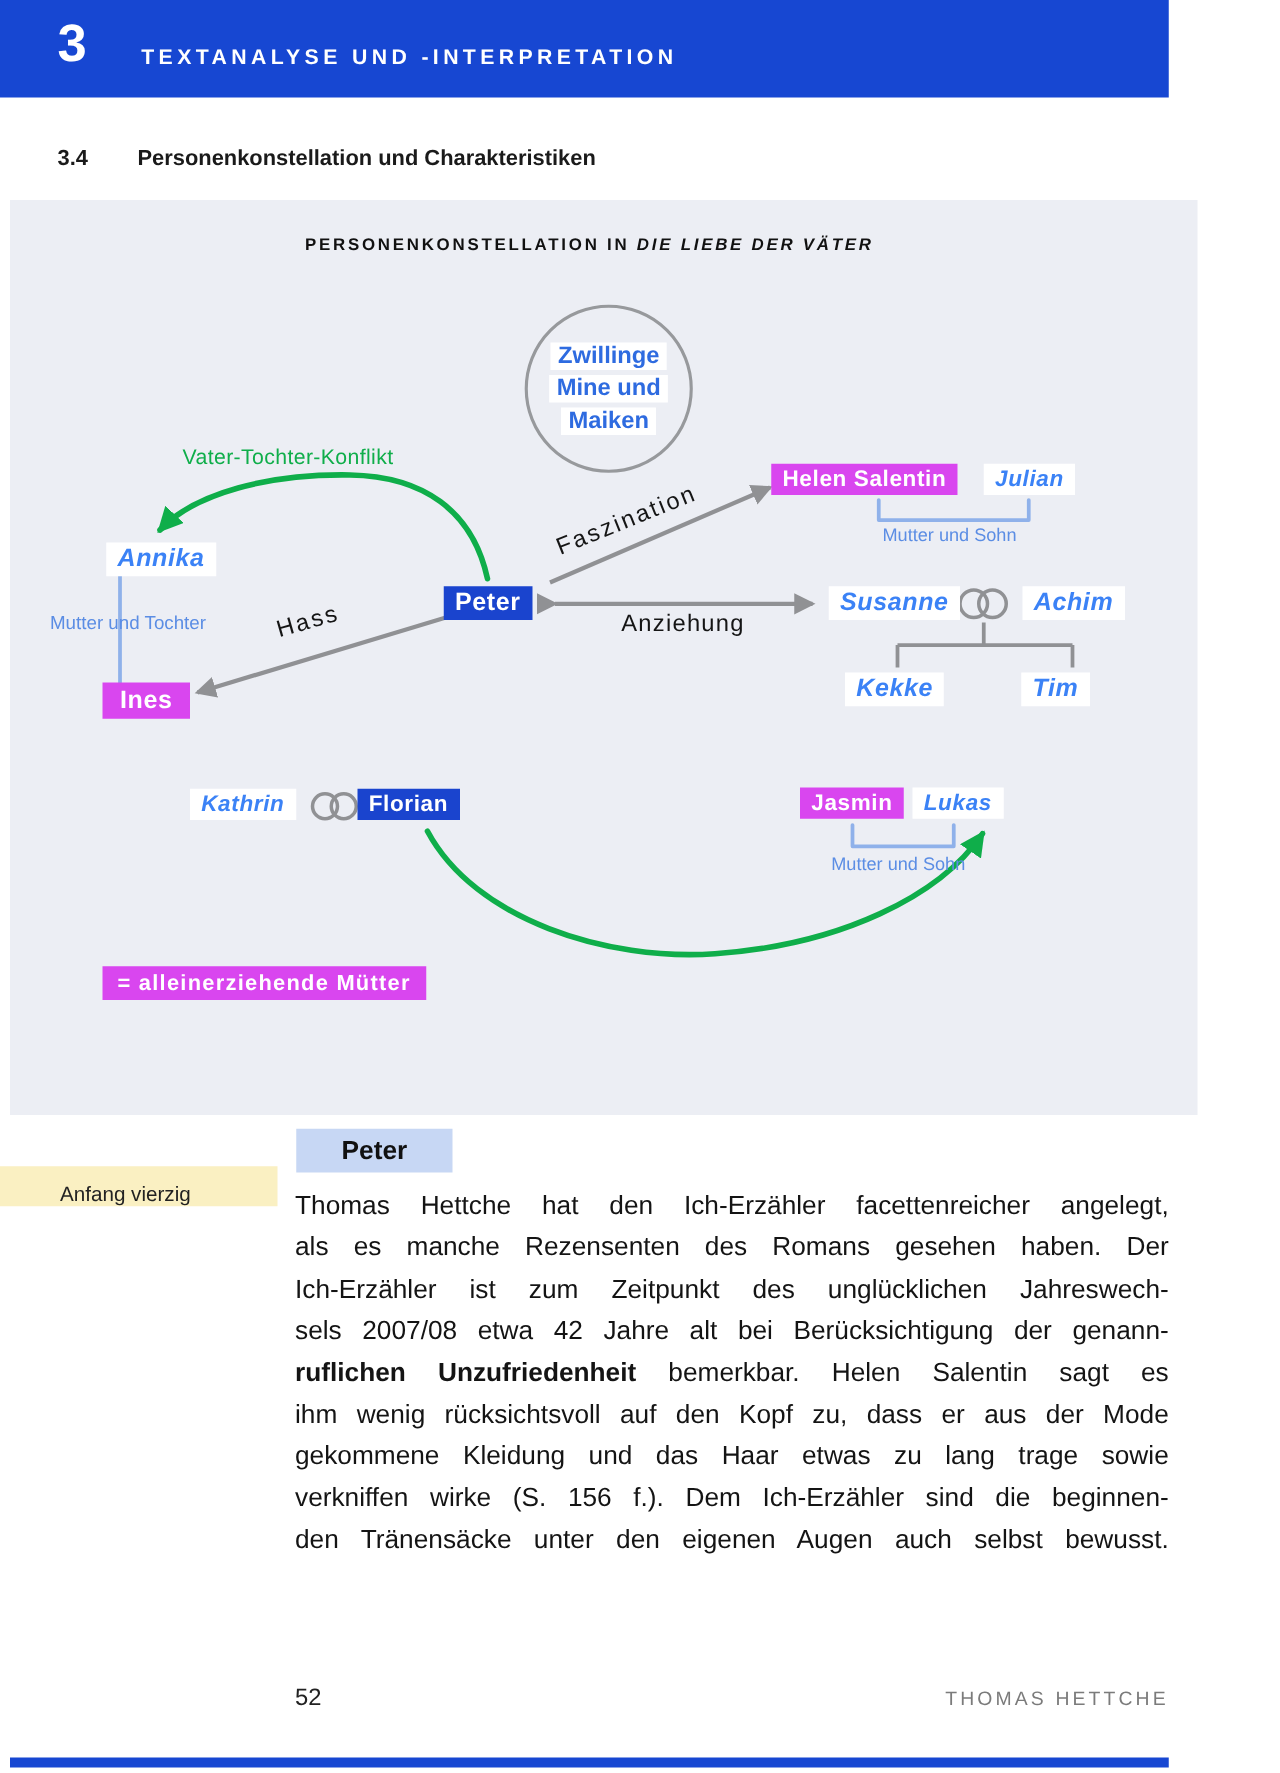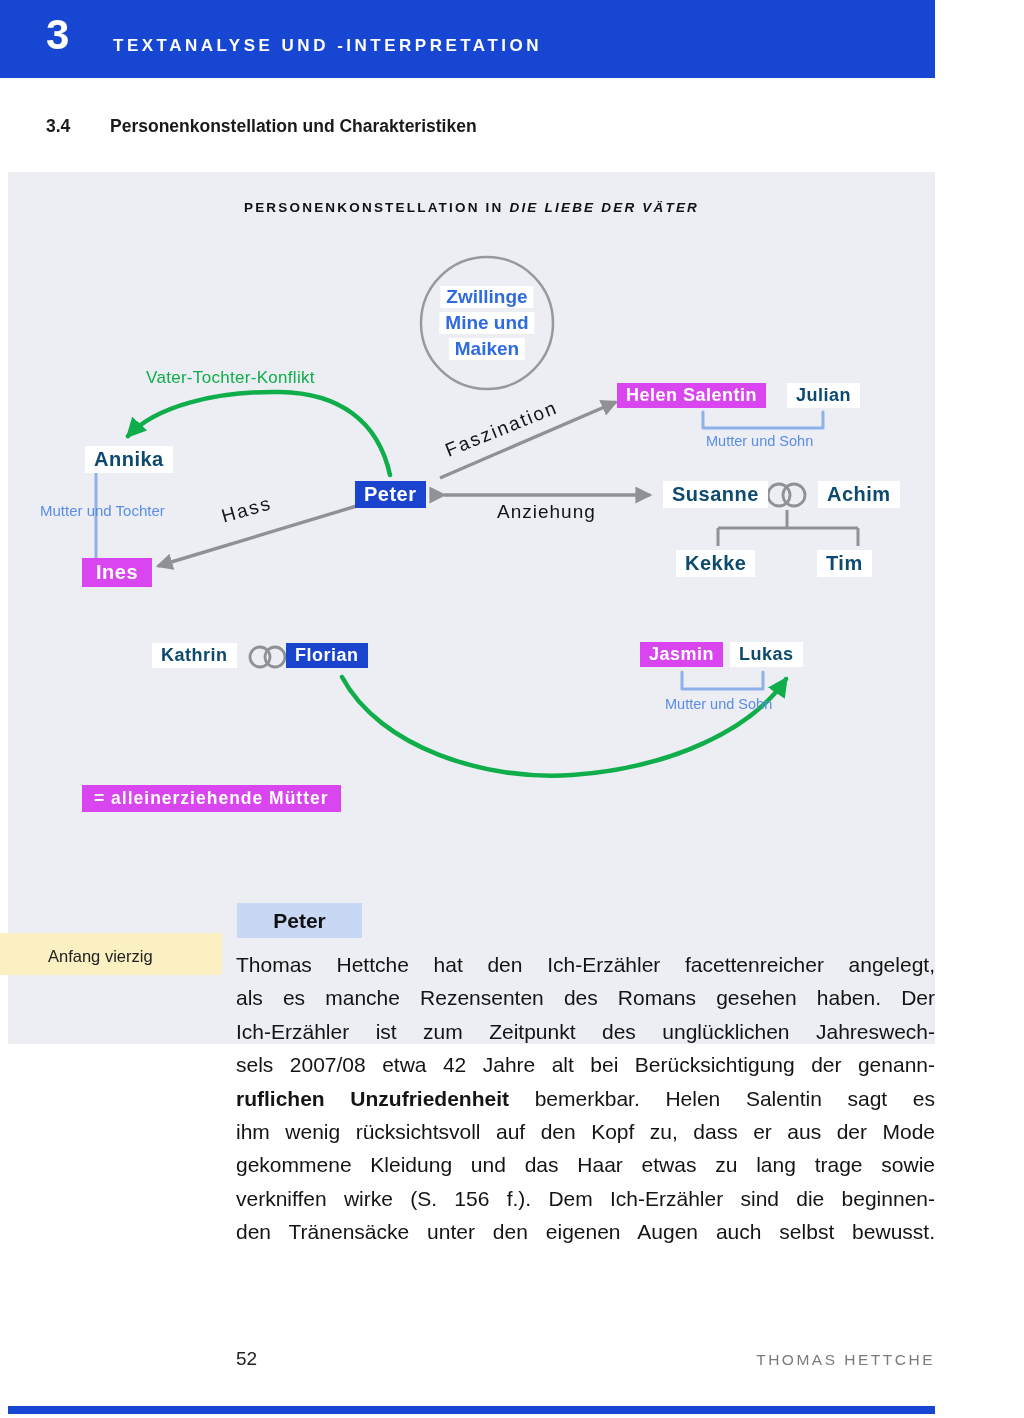--- a/index.html
+++ b/index.html
@@ -10,42 +10,42 @@
   
   .header-bar{left:0;top:0;width:935px;height:78px;background:#1747d2;}
   .chapter-num{left:46px;top:14px;color:#fff;font-size:42px;font-weight:bold;line-height:1;}
   .header-title{left:113px;top:36px;color:#fff;font-size:17px;font-weight:bold;letter-spacing:3.5px;}
 
   
   .sec-num{left:46px;top:116px;font-size:17.5px;font-weight:bold;}
   .sec-title{left:110px;top:116px;font-size:17.5px;font-weight:bold;}
 
   
-  .panel{left:8px;top:172px;width:927px;height:872px;background:#eceef4;}
+  .panel{left:8px;top:160px;width:927px;height:732px;background:#eceef4;padding-left:23px;}
   .panel .abs{white-space:nowrap;}
   .diag-title{left:0;top:28px;width:927px;text-align:center;font-size:13.5px;font-weight:bold;
               letter-spacing:2.2px;color:#111;}
   .diag-title .it{font-style:italic;}
   .chip{padding:2px 9px;font-weight:bold;font-size:20px;letter-spacing:0.5px;}
-  .chip-white{background:#ffffff;color:#0c4a6e;}
+  .chip-white{background:#ffffff;color:#3b82f6;font-style:italic;}
   .chip-mid{background:#d946ef;color:#ffffff;text-align:center;}
   .chip-dark{background:#1a44ce;color:#ffffff;}
   .chip-sm{font-size:18px;}
   .circle-line{background:#ffffff;color:#2e6be0;font-weight:bold;font-size:19px;
                padding:0 6px;transform:translateX(-50%);text-align:center;}
   .rel-green{color:#0fae4a;font-size:17px;letter-spacing:0.3px;}
   .rel-hand{color:#151515;font-size:19px;letter-spacing:2px;}
   .rel-plain{color:#151515;font-size:19px;letter-spacing:1px;}
   .rel-blue{color:#5b8de4;font-size:15px;}
   .rel-blue-sm{color:#5b8de4;font-size:14.5px;}
 
   
   .subhead-chip{left:237px;top:903px;width:125px;height:35px;background:#c7d7f4;
                 text-align:center;line-height:35px;font-size:21px;font-weight:bold;color:#111;}
-  .margin-note{left:0;top:933px;width:222px;height:42px;background:#faf0c2;}
+  .margin-note{left:0;top:933px;width:222px;height:32px;background:#faf0c2;}
   .margin-note span{position:absolute;left:48px;top:14px;font-size:16.5px;color:#222;}
   .bodytext{left:236px;top:948px;width:699px;font-size:21px;line-height:33.4px;color:#141414;}
   .bodytext .line{text-align:justify;text-align-last:justify;}
   .bodytext .b{font-weight:bold;}
 
   
   .page-num{left:236px;top:1348px;font-size:19px;color:#222;}
   .running-title{right:89px;top:1351px;font-size:15.5px;color:#7b7b7b;letter-spacing:2.5px;}
   .footer-bar{left:8px;top:1406px;width:927px;height:8px;background:#1747d2;}
 </style>

